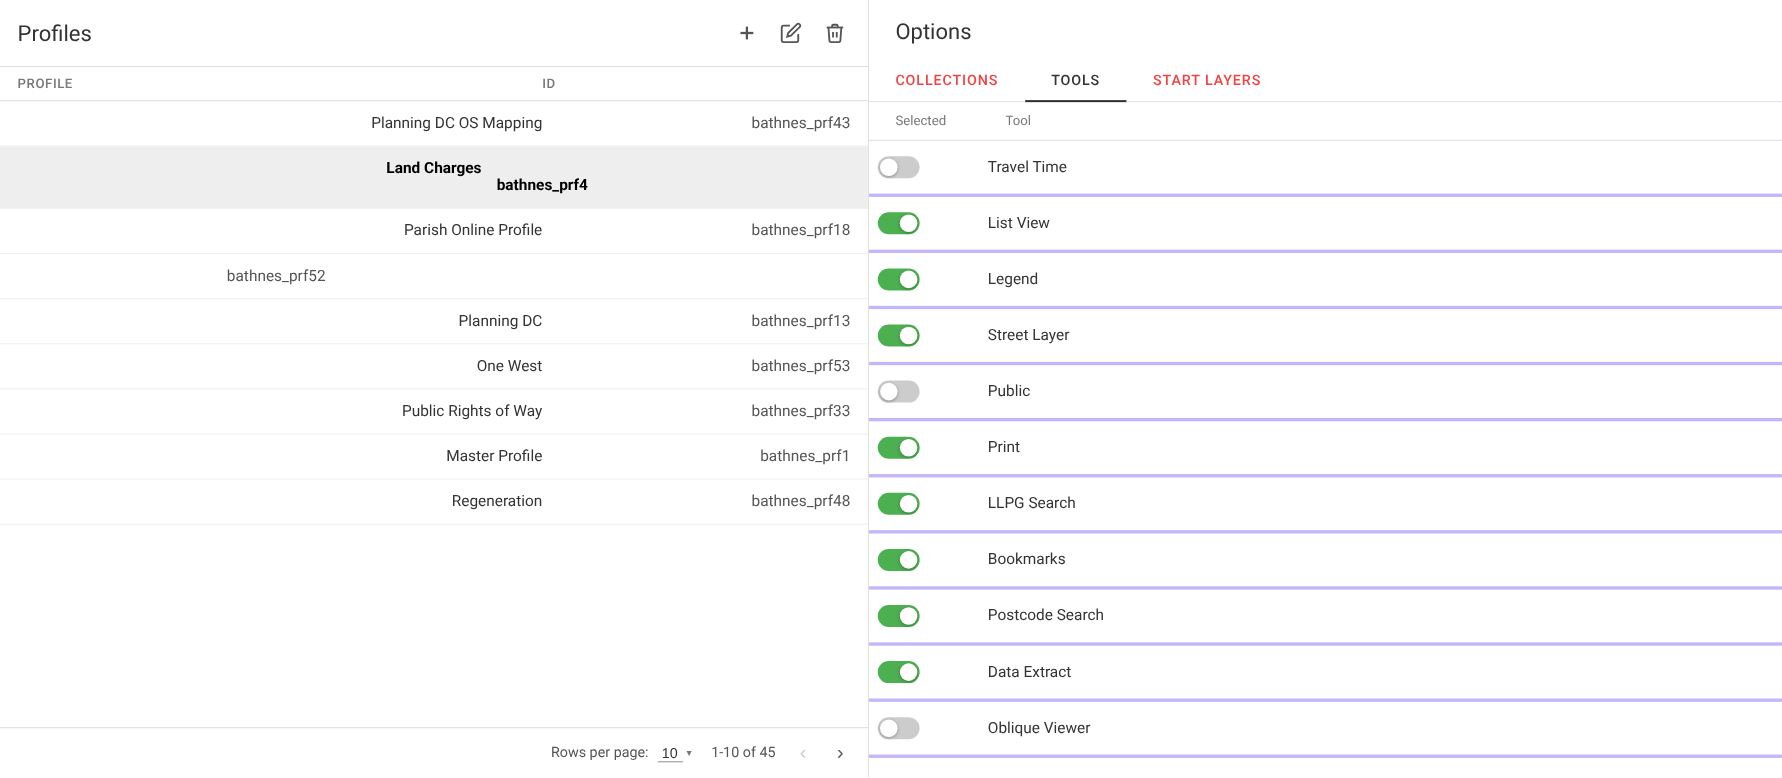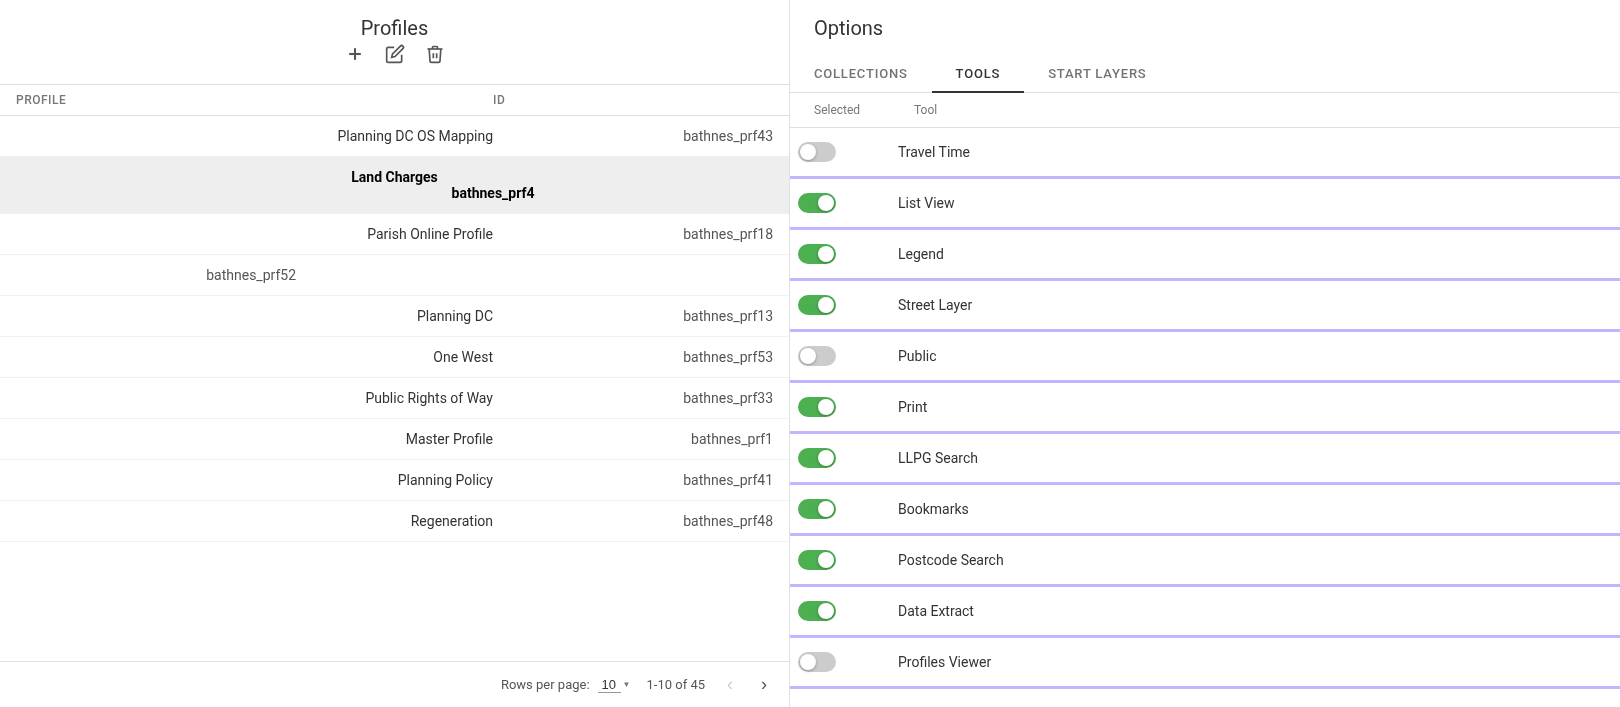--- a/index.html
+++ b/index.html
@@ -20,21 +20,20 @@
       display: flex;
       flex-direction: column;
       padding: 16px 0 0 0;
     }
 
     .left-header {
       display: flex;
       align-items: center;
       justify-content: space-between;
       padding: 0 16px 16px 16px;
-      flex-direction: column;
     }
 
     .left-title {
       font-size: 20px;
       font-weight: 400;
       color: #333;
     }
 
     .header-actions {
       display: flex;
@@ -189,21 +188,21 @@
     .tabs {
       display: flex;
       border-bottom: 1px solid #e0e0e0;
       margin: 0;
     }
 
     .tab {
       padding: 10px 24px;
       font-size: 13px;
       letter-spacing: 0.8px;
-      color: #737373;
+      color: #ef4444;
       cursor: pointer;
       border-bottom: 2px solid transparent;
       margin-bottom: -1px;
       font-weight: 500;
     }
 
     .tab.active {
       color: #333;
       border-bottom: 2px solid #333;
     }
@@ -355,24 +354,20 @@
   </div>
       <div class="table-row">
     <span class="row-profile">Public Rights of Way</span>
     <span class="row-id">bathnes_prf33</span>
   </div>
       <div class="table-row">
     <span class="row-profile">Master Profile</span>
     <span class="row-id">bathnes_prf1</span>
   </div>
       <div class="table-row">
-    <span class="row-profile">Planning Policy</span>
-    <span class="row-id">bathnes_prf41</span>
-  </div>
-      <div class="table-row">
     <span class="row-profile">Regeneration</span>
     <span class="row-id">bathnes_prf48</span>
   </div>
     </div>
 
   <div class="table-footer">
     <div class="rows-per-page">
       <span>Rows per page:</span>
       <div class="rows-select-wrapper">
         <select class="rows-select">
@@ -493,17 +488,17 @@
     </div>
     <span class="tool-name-cell">Data Extract</span>
   </div>
         <div class="tool-row">
     <div class="tool-toggle-cell">
       <div class="toggle ">
         <div class="toggle-track"></div>
         <div class="toggle-thumb"></div>
       </div>
     </div>
-    <span class="tool-name-cell">Profiles Viewer</span>
+    <span class="tool-name-cell">Oblique Viewer</span>
   </div>
       </div>
   </div>
 </div>
 
 </body></html>

